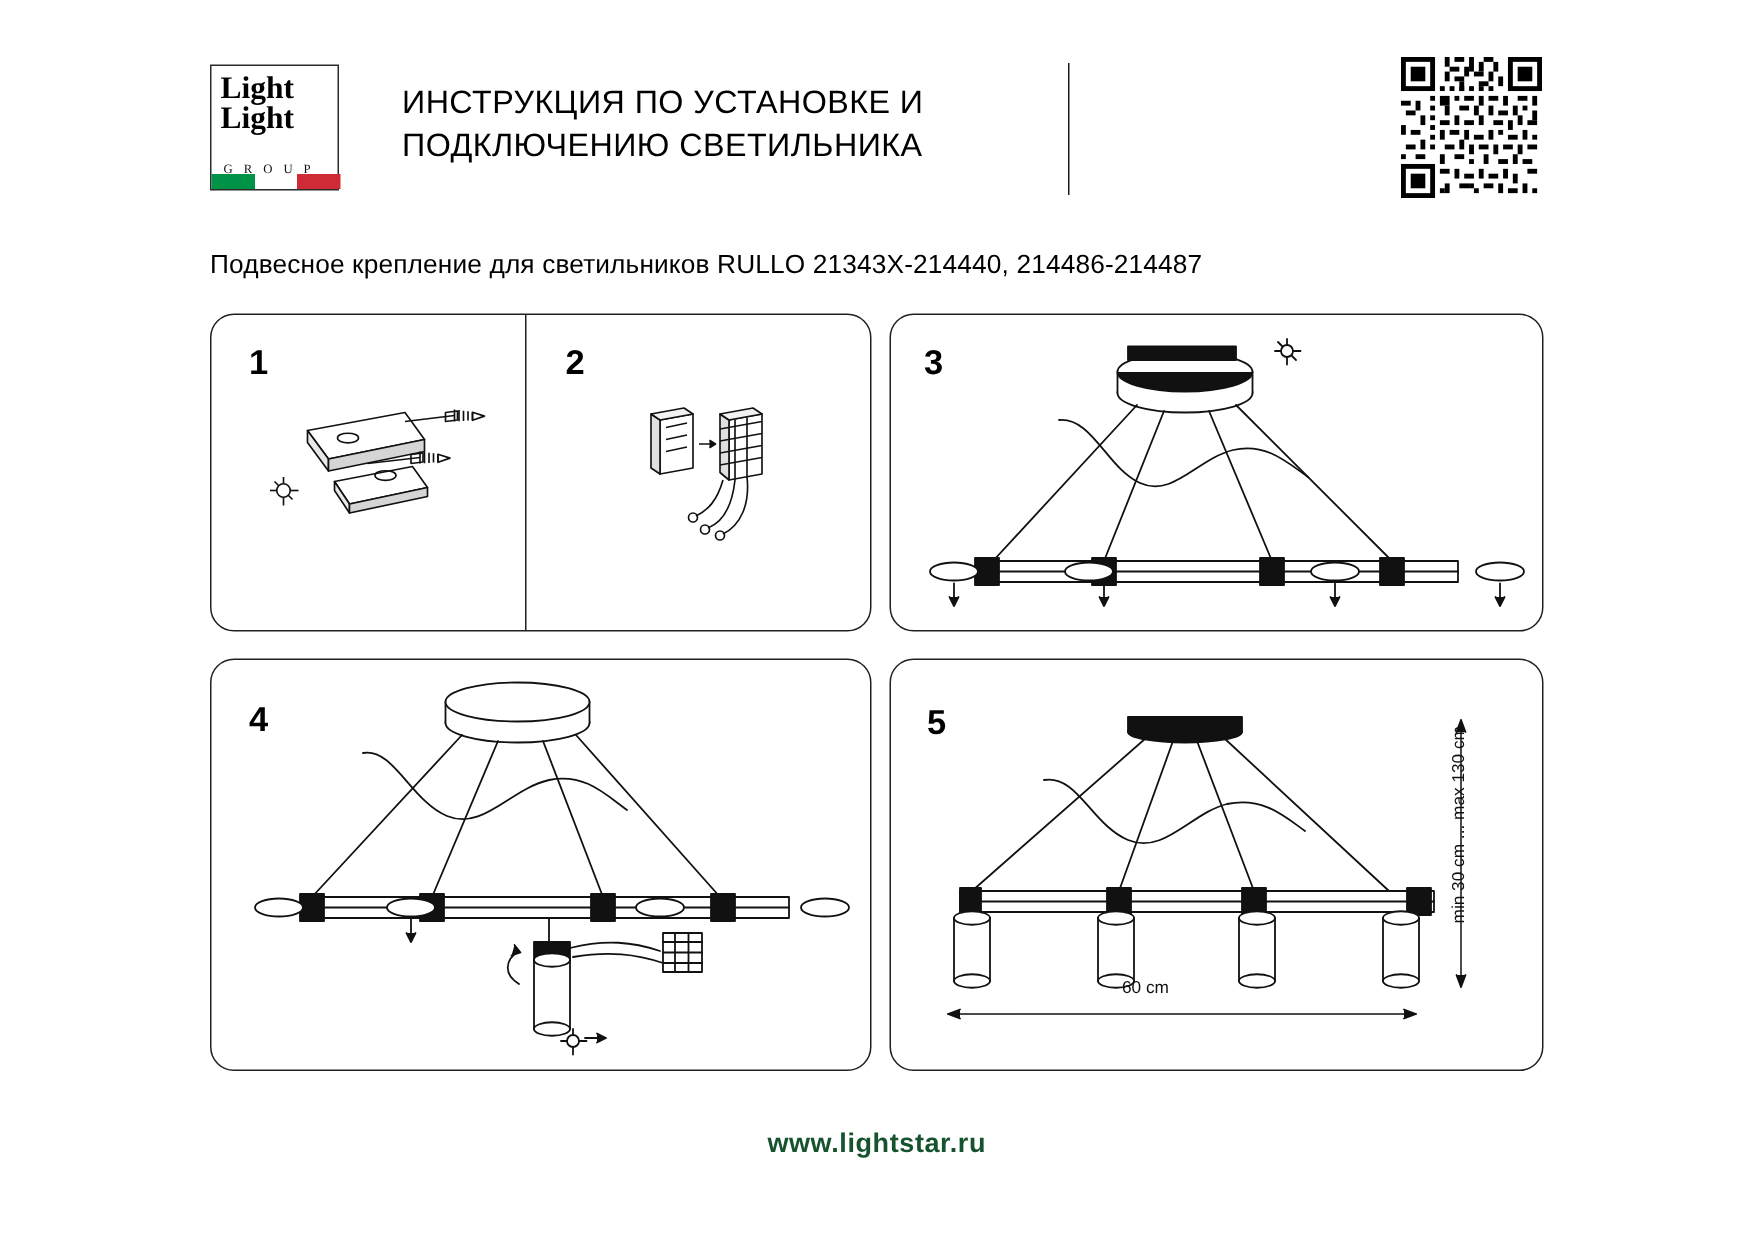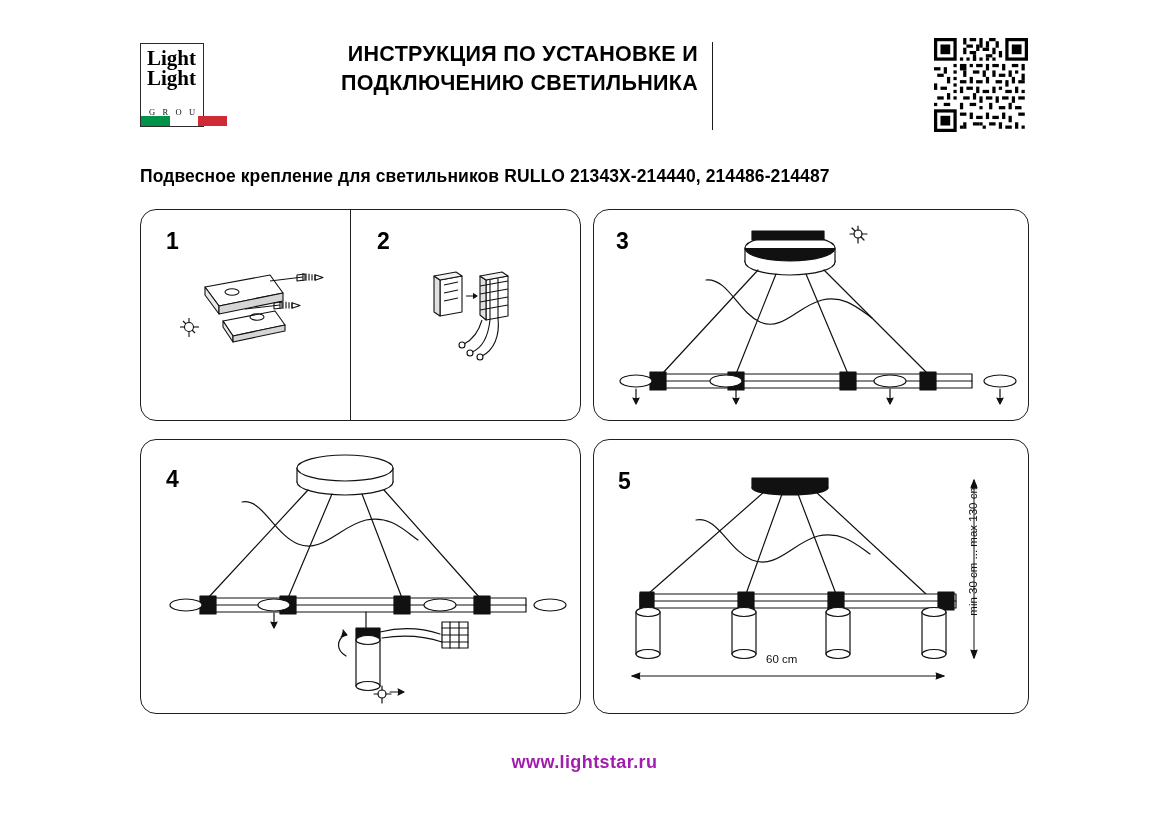--- a/index.html
+++ b/index.html
@@ -20,21 +20,21 @@
     left: 0; top: 0;
     width: 1169px;
     height: 826px;
   }
 
   
   .logo-box {
     position: absolute;
     left: 140px;
     top: 43px;
-    width: 64px;
+    width: 86px;
     height: 84px;
     border: 1px solid #2b2b2b;
     box-sizing: border-box;
     background: #fff;
   }
   .logo-text {
     position: absolute;
     left: 6px;
     top: 4px;
     width: 78px;
@@ -63,28 +63,27 @@
     display: flex;
   }
   .logo-flag i { display: block; height: 100%; flex: 1; }
   .flag-green { background: #009246; }
   .flag-white { background: #ffffff; }
   .flag-red { background: #ce2b37; }
 
   .title-main {
     position: absolute;
     left: 268px;
-    top: 40px;
+    top: 54px;
     width: 430px;
     font-size: 21.5px;
-    font-weight: 700;
+    font-weight: 400;
     line-height: 29px;
     letter-spacing: 0.3px;
     text-transform: uppercase;
-    text-align: right;
   }
 
   .divider-v {
     position: absolute;
     left: 712px;
     top: 42px;
     width: 1px;
     height: 88px;
     background: #1b1b1b;
   }
@@ -109,21 +108,21 @@
     width: 94px;
     height: 94px;
   }
 
   .subtitle {
     position: absolute;
     left: 140px;
     top: 166px;
     width: 900px;
     font-size: 17.5px;
-    font-weight: 700;
+    font-weight: 400;
     letter-spacing: 0.1px;
   }
 
   
   .panel {
     position: absolute;
     border: 1.4px solid #221f1f;
     border-radius: 16px;
     box-sizing: border-box;
     background: #fff;
@@ -157,31 +156,30 @@
   
   .footer {
     position: absolute;
     left: 0;
     top: 752px;
     width: 1169px;
     text-align: center;
     font-size: 18px;
     font-weight: 700;
     letter-spacing: 0.4px;
-    color: #a21caf;
+    color: #14532d;
   }
 
   
   .dim-h {
     position: absolute;
     left: 748px;
     top: 653px;
     font-size: 11.5px;
     color: #111;
-    margin-left: 18px;
   }
   .dim-v {
     position: absolute;
     left: 967px;
     top: 484px;
     width: 16px;
     font-size: 11.5px;
     color: #111;
     writing-mode: vertical-rl;
     transform: rotate(180deg);

